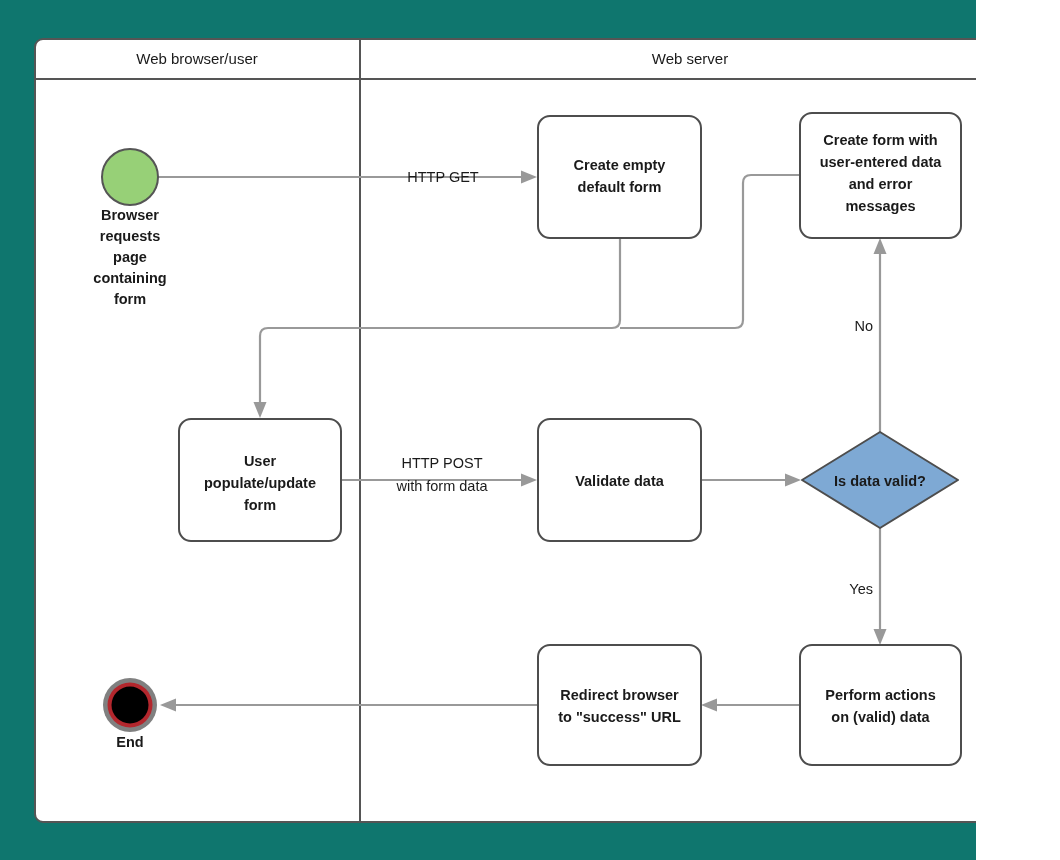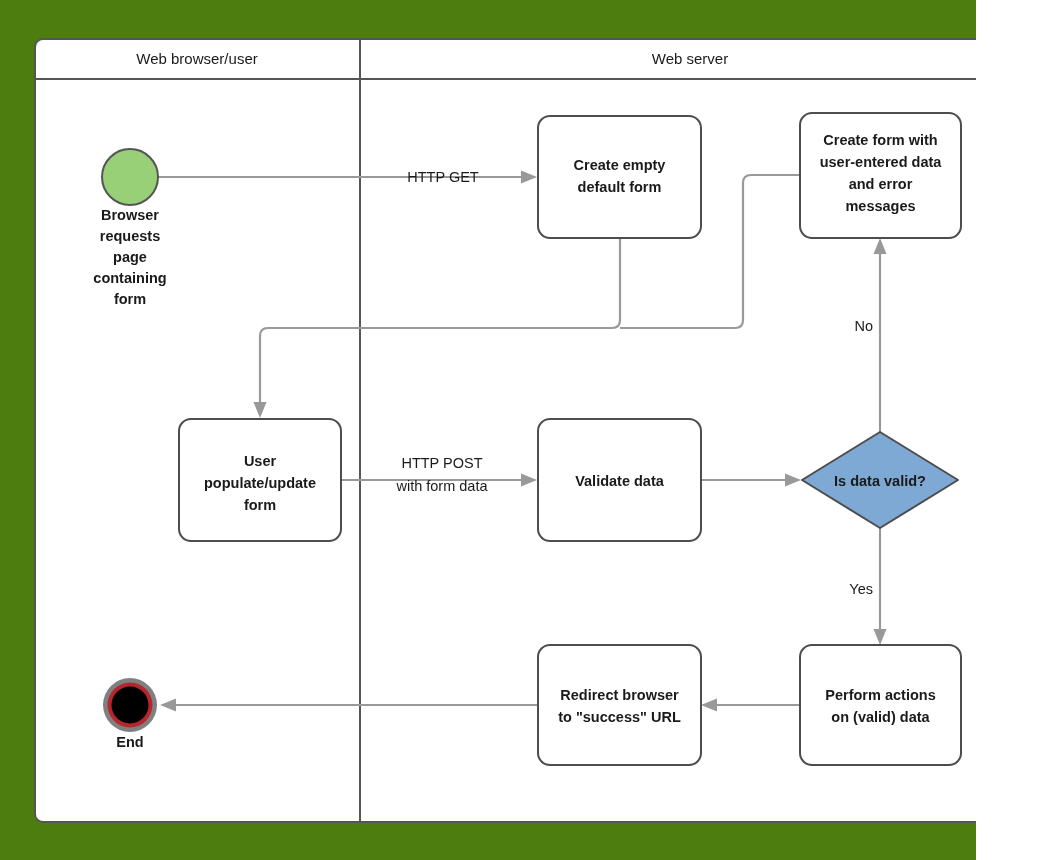--- a/index.html
+++ b/index.html
@@ -1,17 +1,17 @@
 <!DOCTYPE html>
 <html><head>
 <meta charset="utf-8">
 <style>
   html,body{margin:0;padding:0;background:#ffffff;}
   body{width:1060px;height:860px;font-family:"Liberation Sans",sans-serif;}
-  #stage{position:relative;width:976px;height:860px;overflow:hidden;background:#4d7c0f;}
+  #stage{position:relative;width:976px;height:860px;overflow:hidden;background:#0f766e;}
   svg#diagram{position:absolute;left:0;top:0;width:1060px;height:860px;}
   .lane-title{font-size:15px;fill:#1a1a1a;font-family:"Liberation Sans",sans-serif;}
   .node-label{font-size:14.5px;font-weight:bold;fill:#1a1a1a;font-family:"Liberation Sans",sans-serif;}
   .edge-label{font-size:14.5px;fill:#1a1a1a;font-family:"Liberation Sans",sans-serif;}
   .start-label{font-size:14.5px;font-weight:bold;fill:#1a1a1a;font-family:"Liberation Sans",sans-serif;}
   .lane-rect{fill:#ffffff;stroke:#555555;stroke-width:2;}
   .lane-line{stroke:#555555;stroke-width:2;fill:none;}
   .proc-box{fill:#ffffff;stroke:#4d4d4d;stroke-width:2;}
   .flow{stroke:#999999;stroke-width:2.2;fill:none;}
   .flow-head{fill:#999999;}

